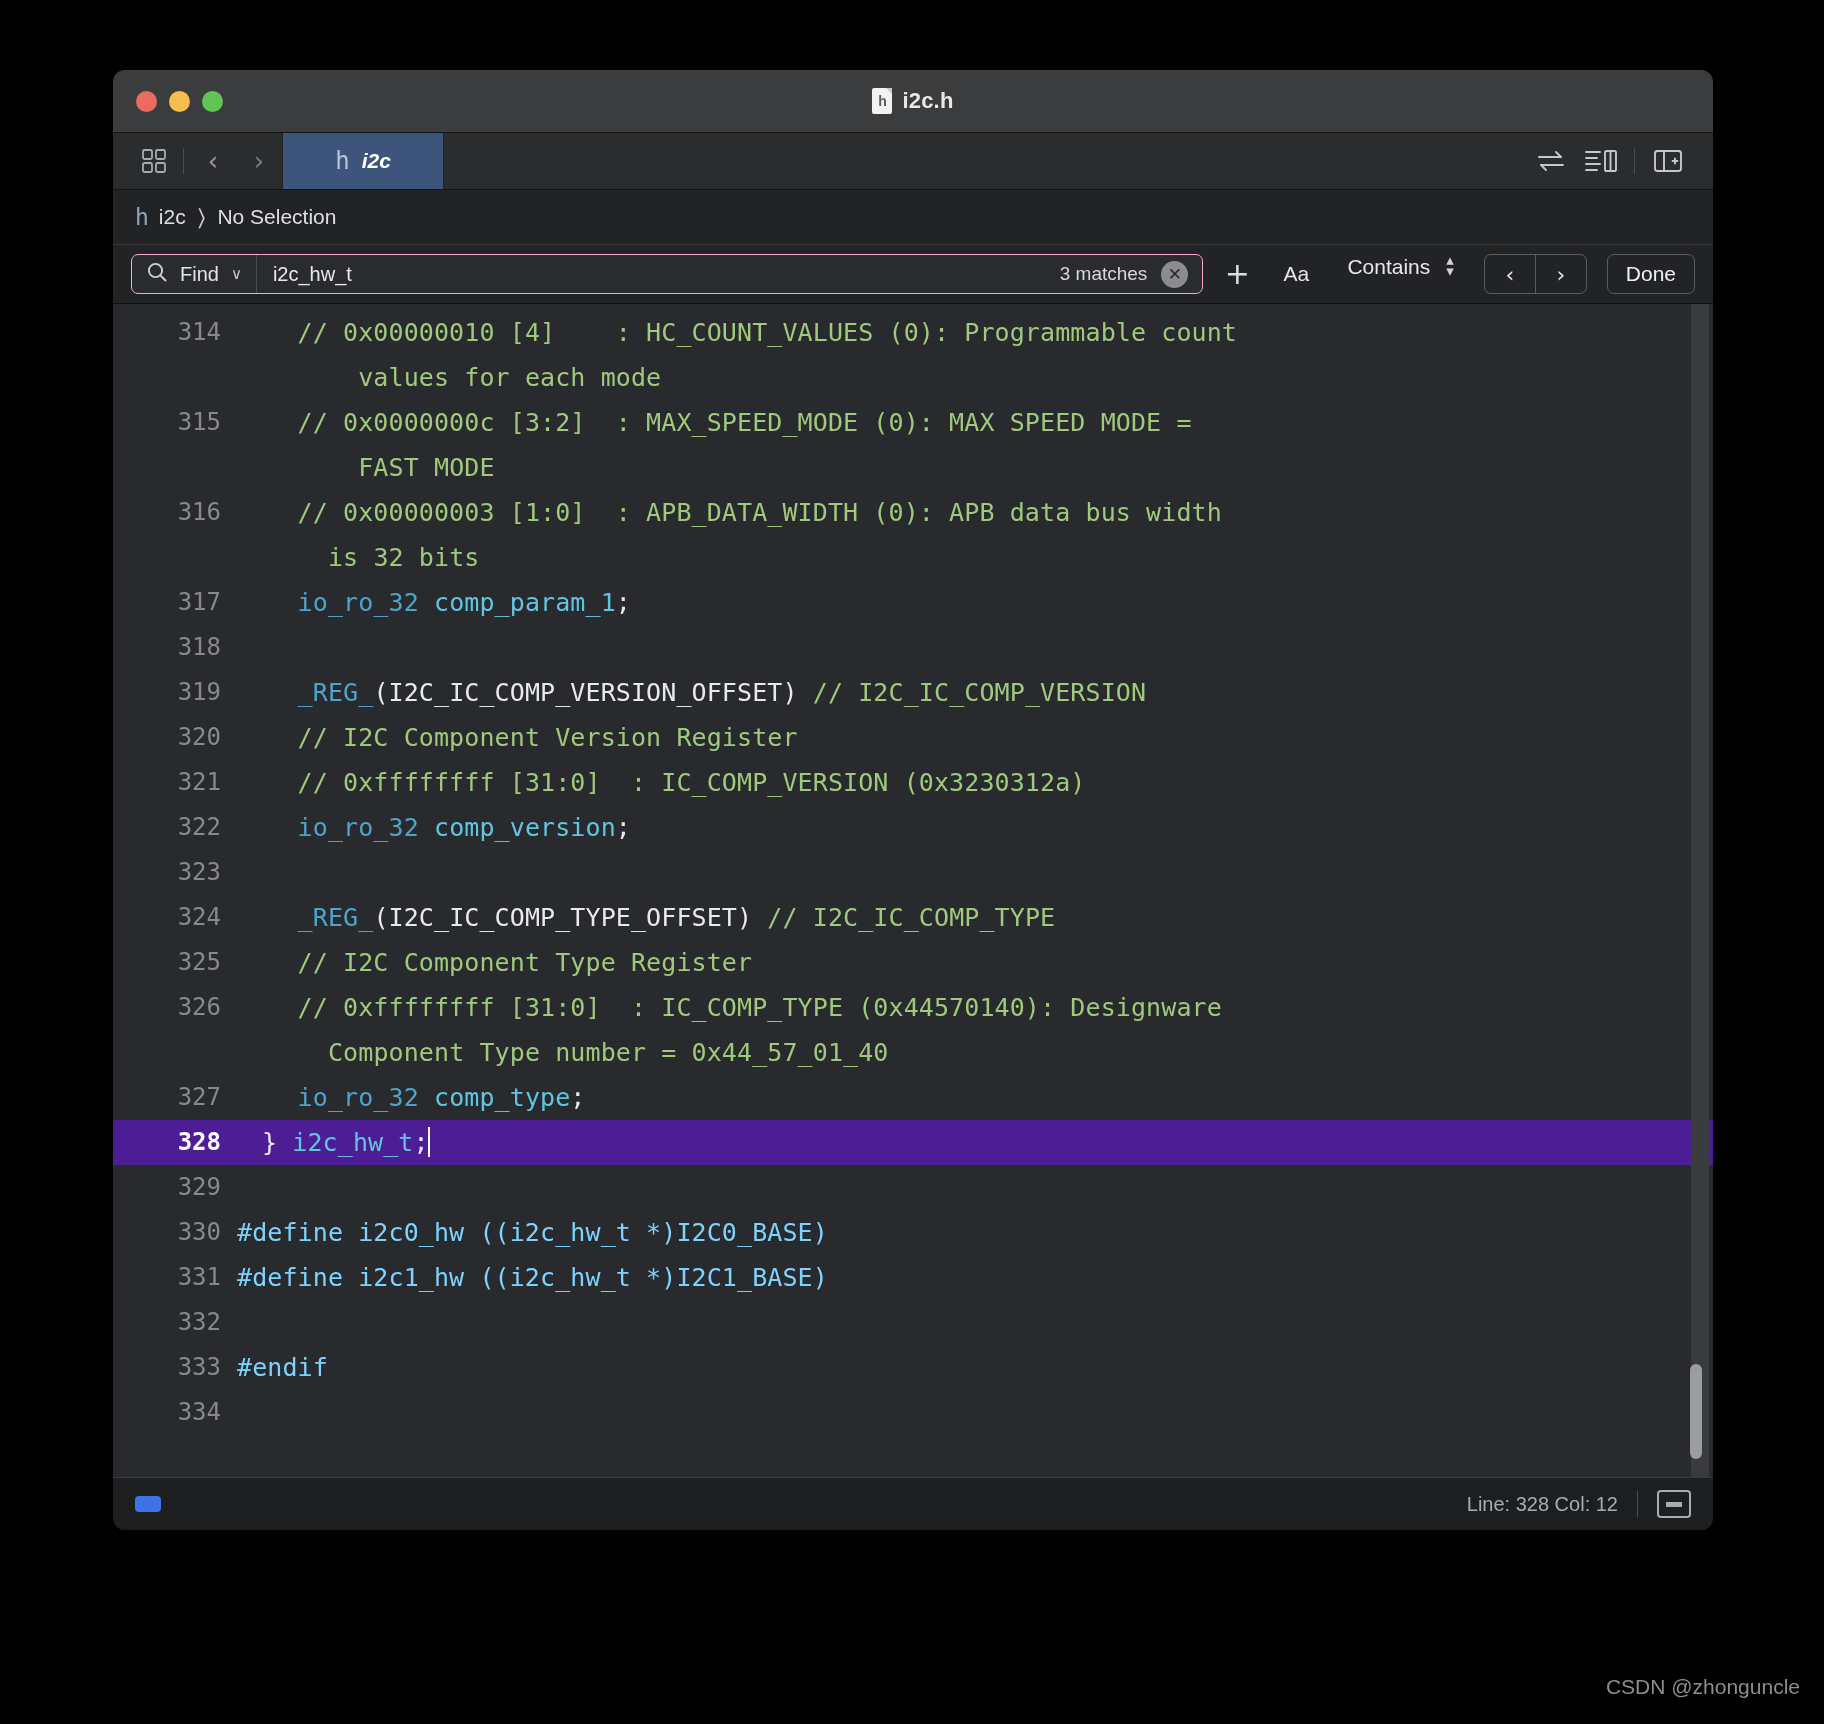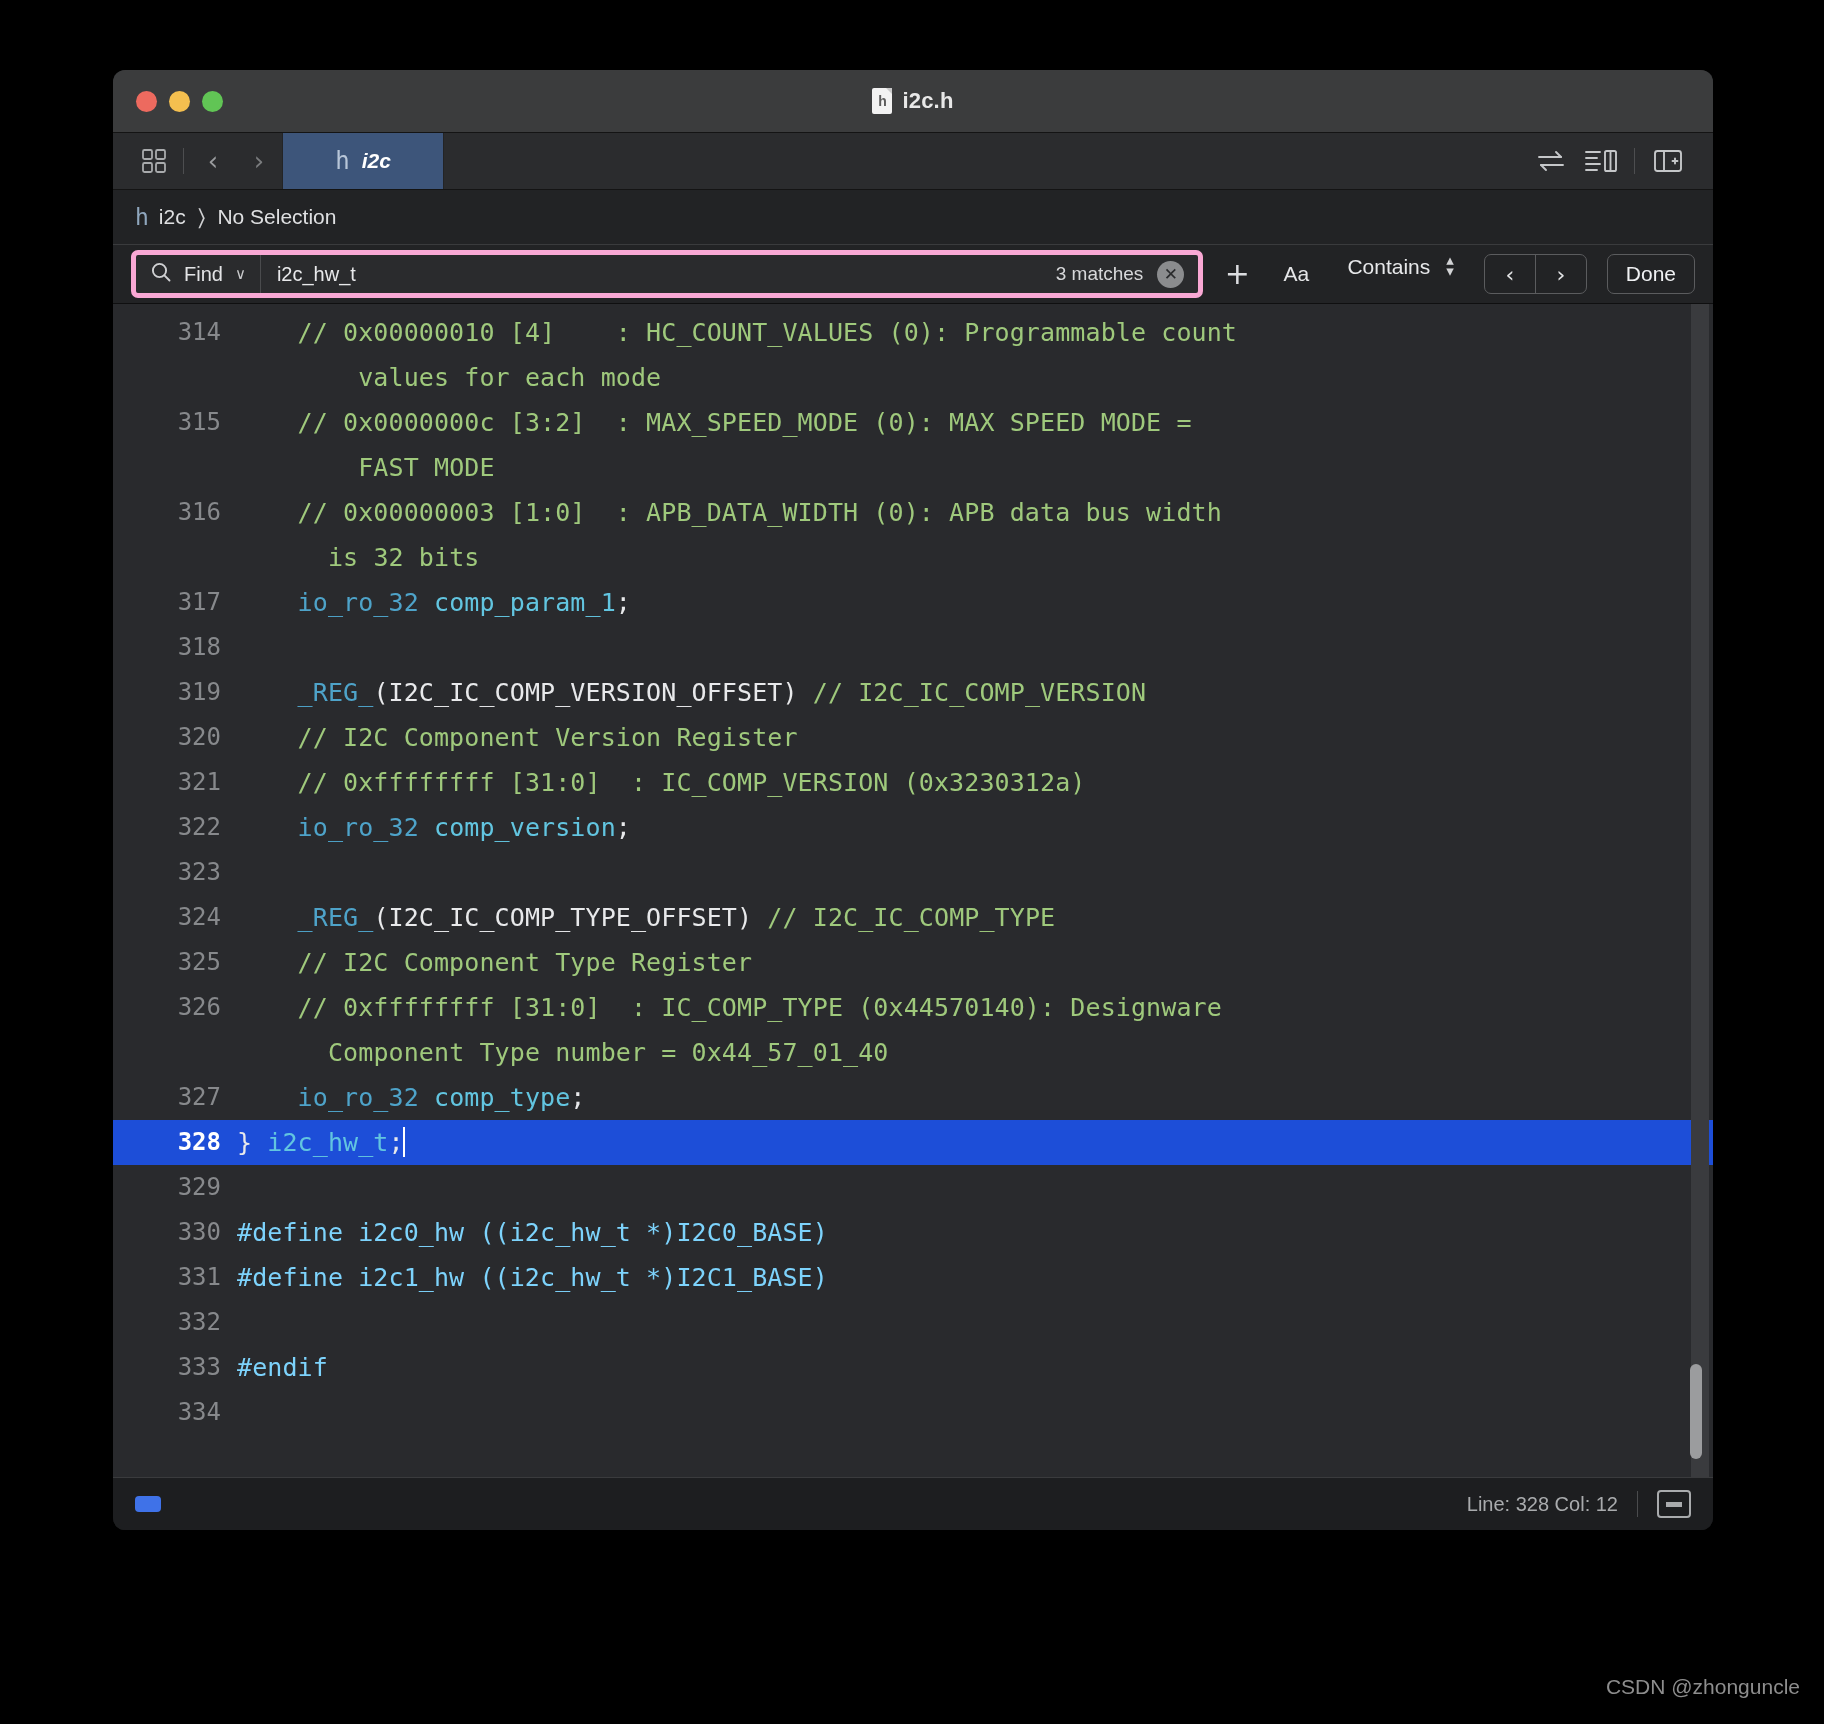--- a/index.html
+++ b/index.html
@@ -205,21 +205,21 @@
     border-bottom: 1px solid #0f0f10;
     display: flex;
     align-items: center;
     padding: 0 18px;
     gap: 12px;
   }
   .find-field {
     flex: 1;
     height: 38px;
     background: #2a2b2d;
-    border: 5px solid #f9a8d4;
+    border: 1px solid #f9a8d4;
     border-radius: 7px;
     display: flex;
     align-items: center;
     overflow: hidden;
   }
   .find-scope {
     display: flex;
     align-items: center;
     gap: 12px;
     padding: 0 14px 0 14px;
@@ -347,21 +347,21 @@
   .code-area {
     position: absolute;
     inset: 0;
     padding-top: 6px;
   }
   .row {
     display: flex;
     align-items: flex-start;
     min-height: 45px;
   }
-  .row.current { background: #1d4ed8; }
+  .row.current { background: #4c1d95; gap: 25px; }
   .gutter {
     width: 108px;
     min-width: 108px;
     text-align: right;
     padding-right: 16px;
     font-size: 24px;
     color: #87898c;
     line-height: 45px;
     user-select: none;
   }

